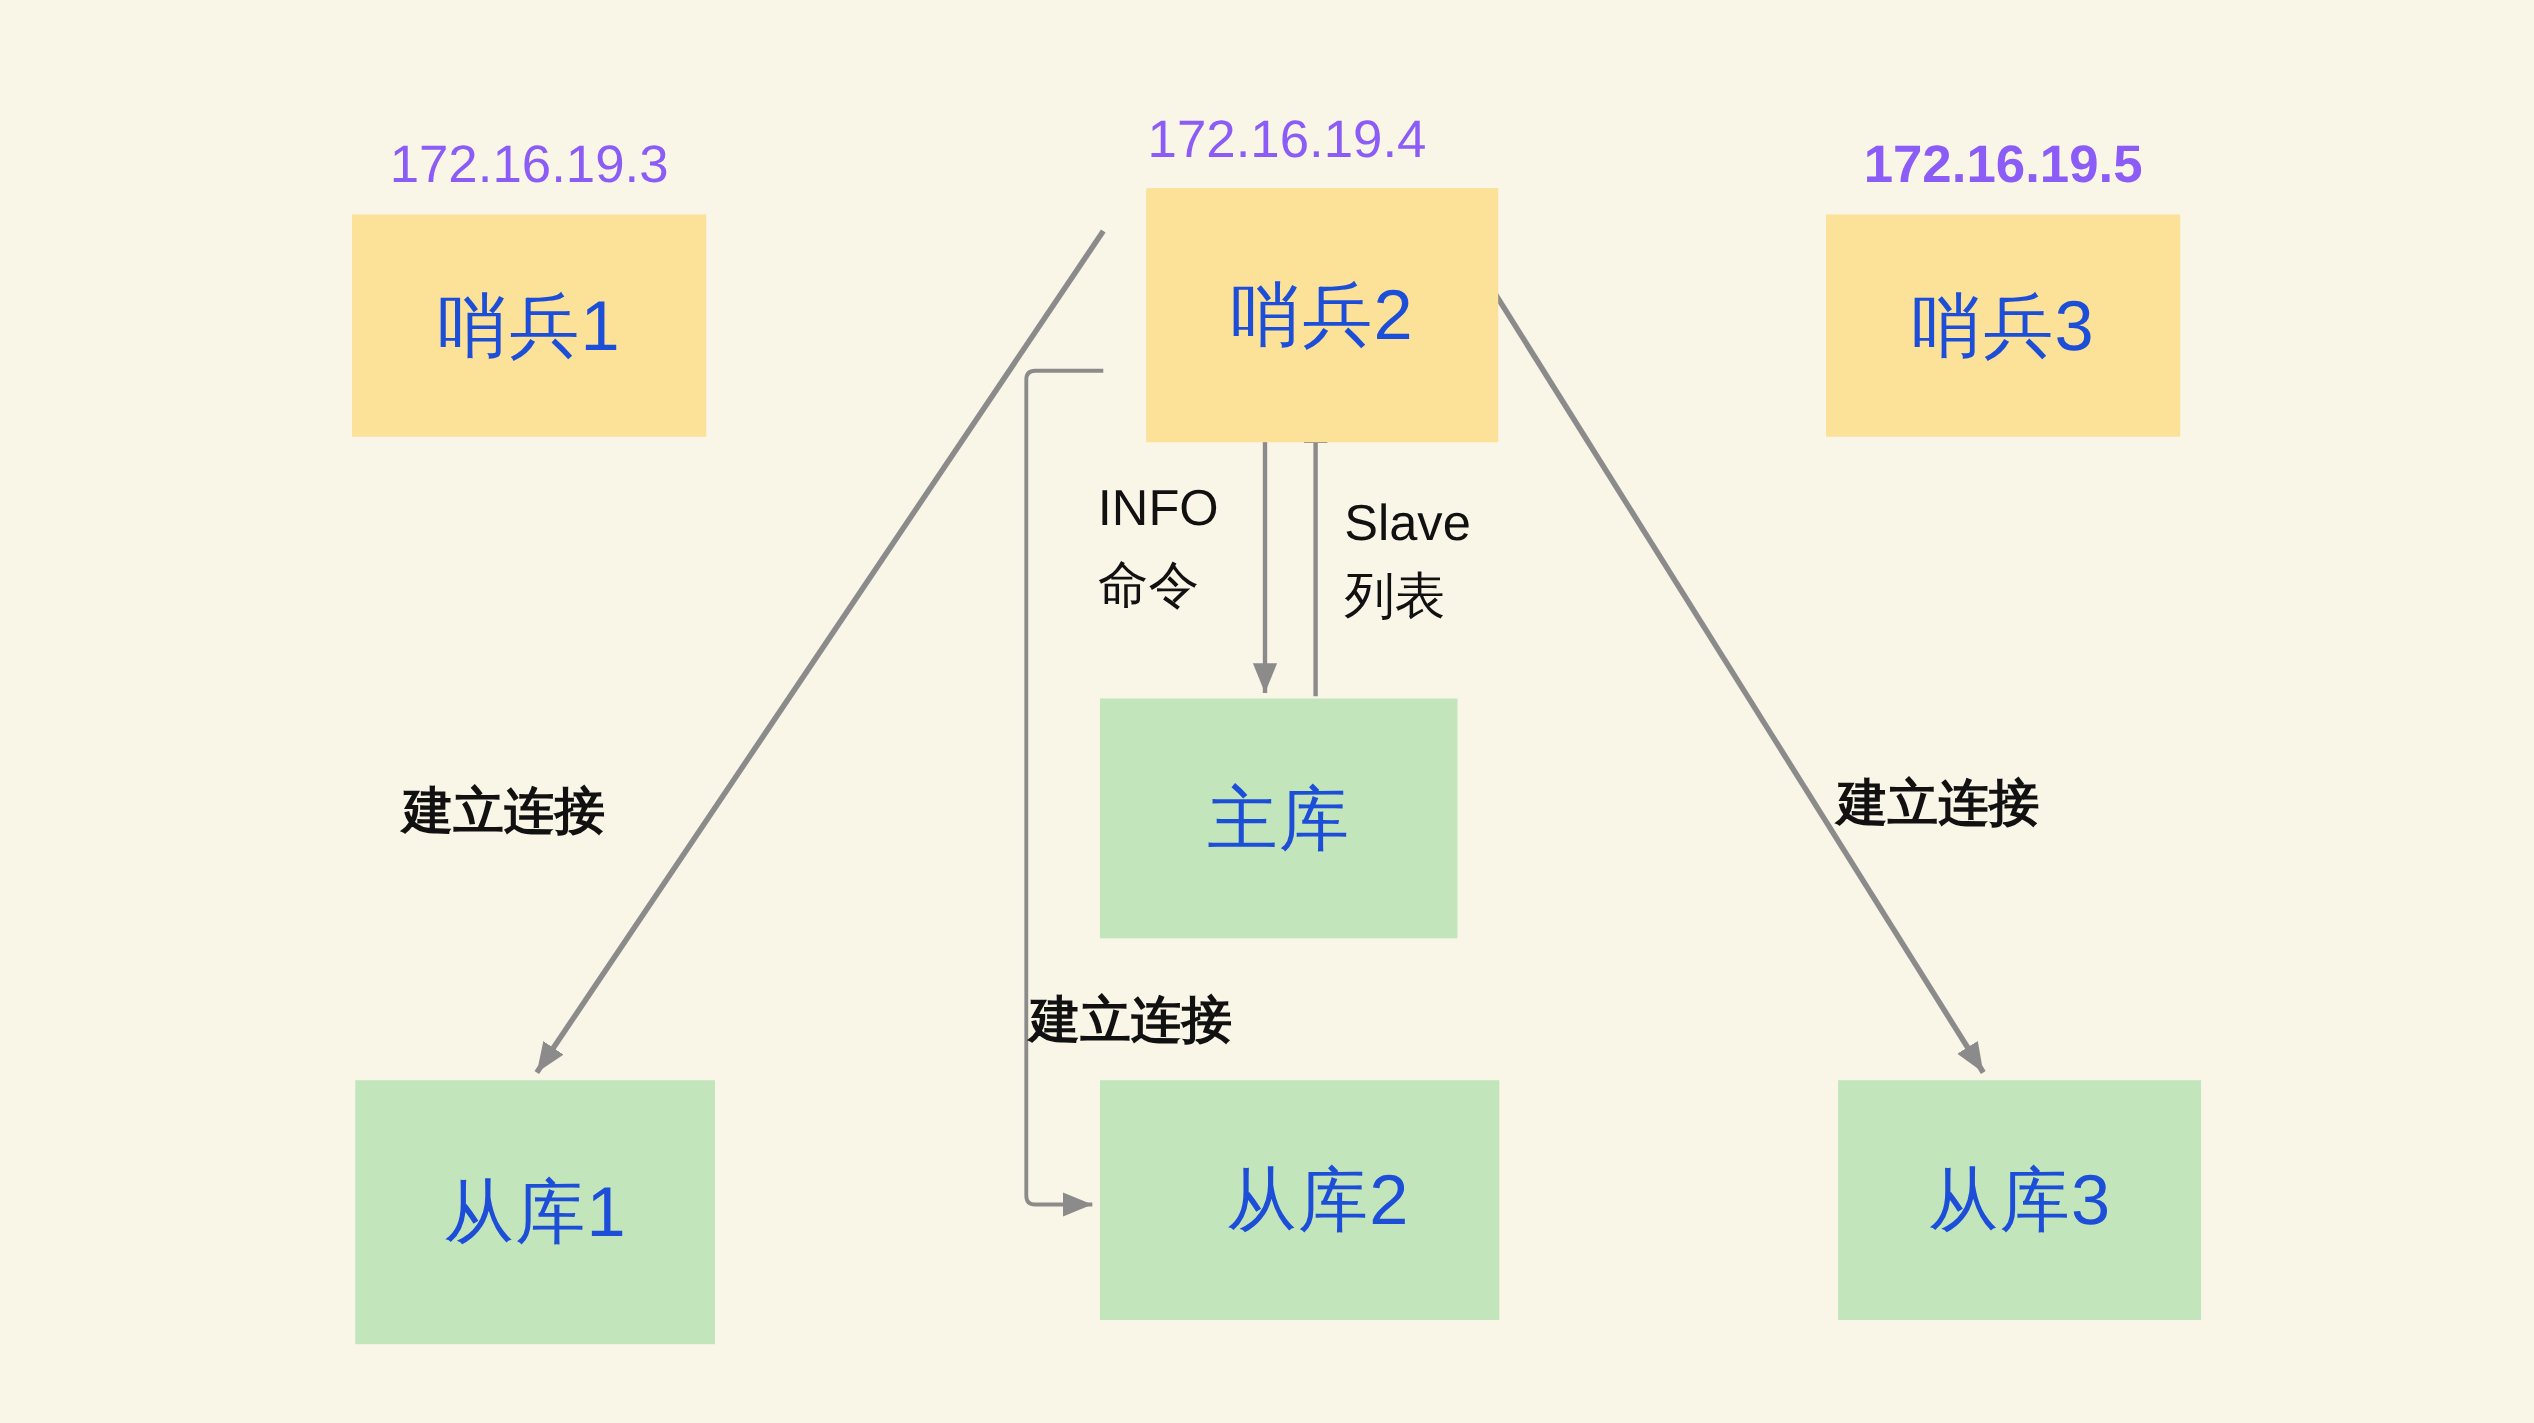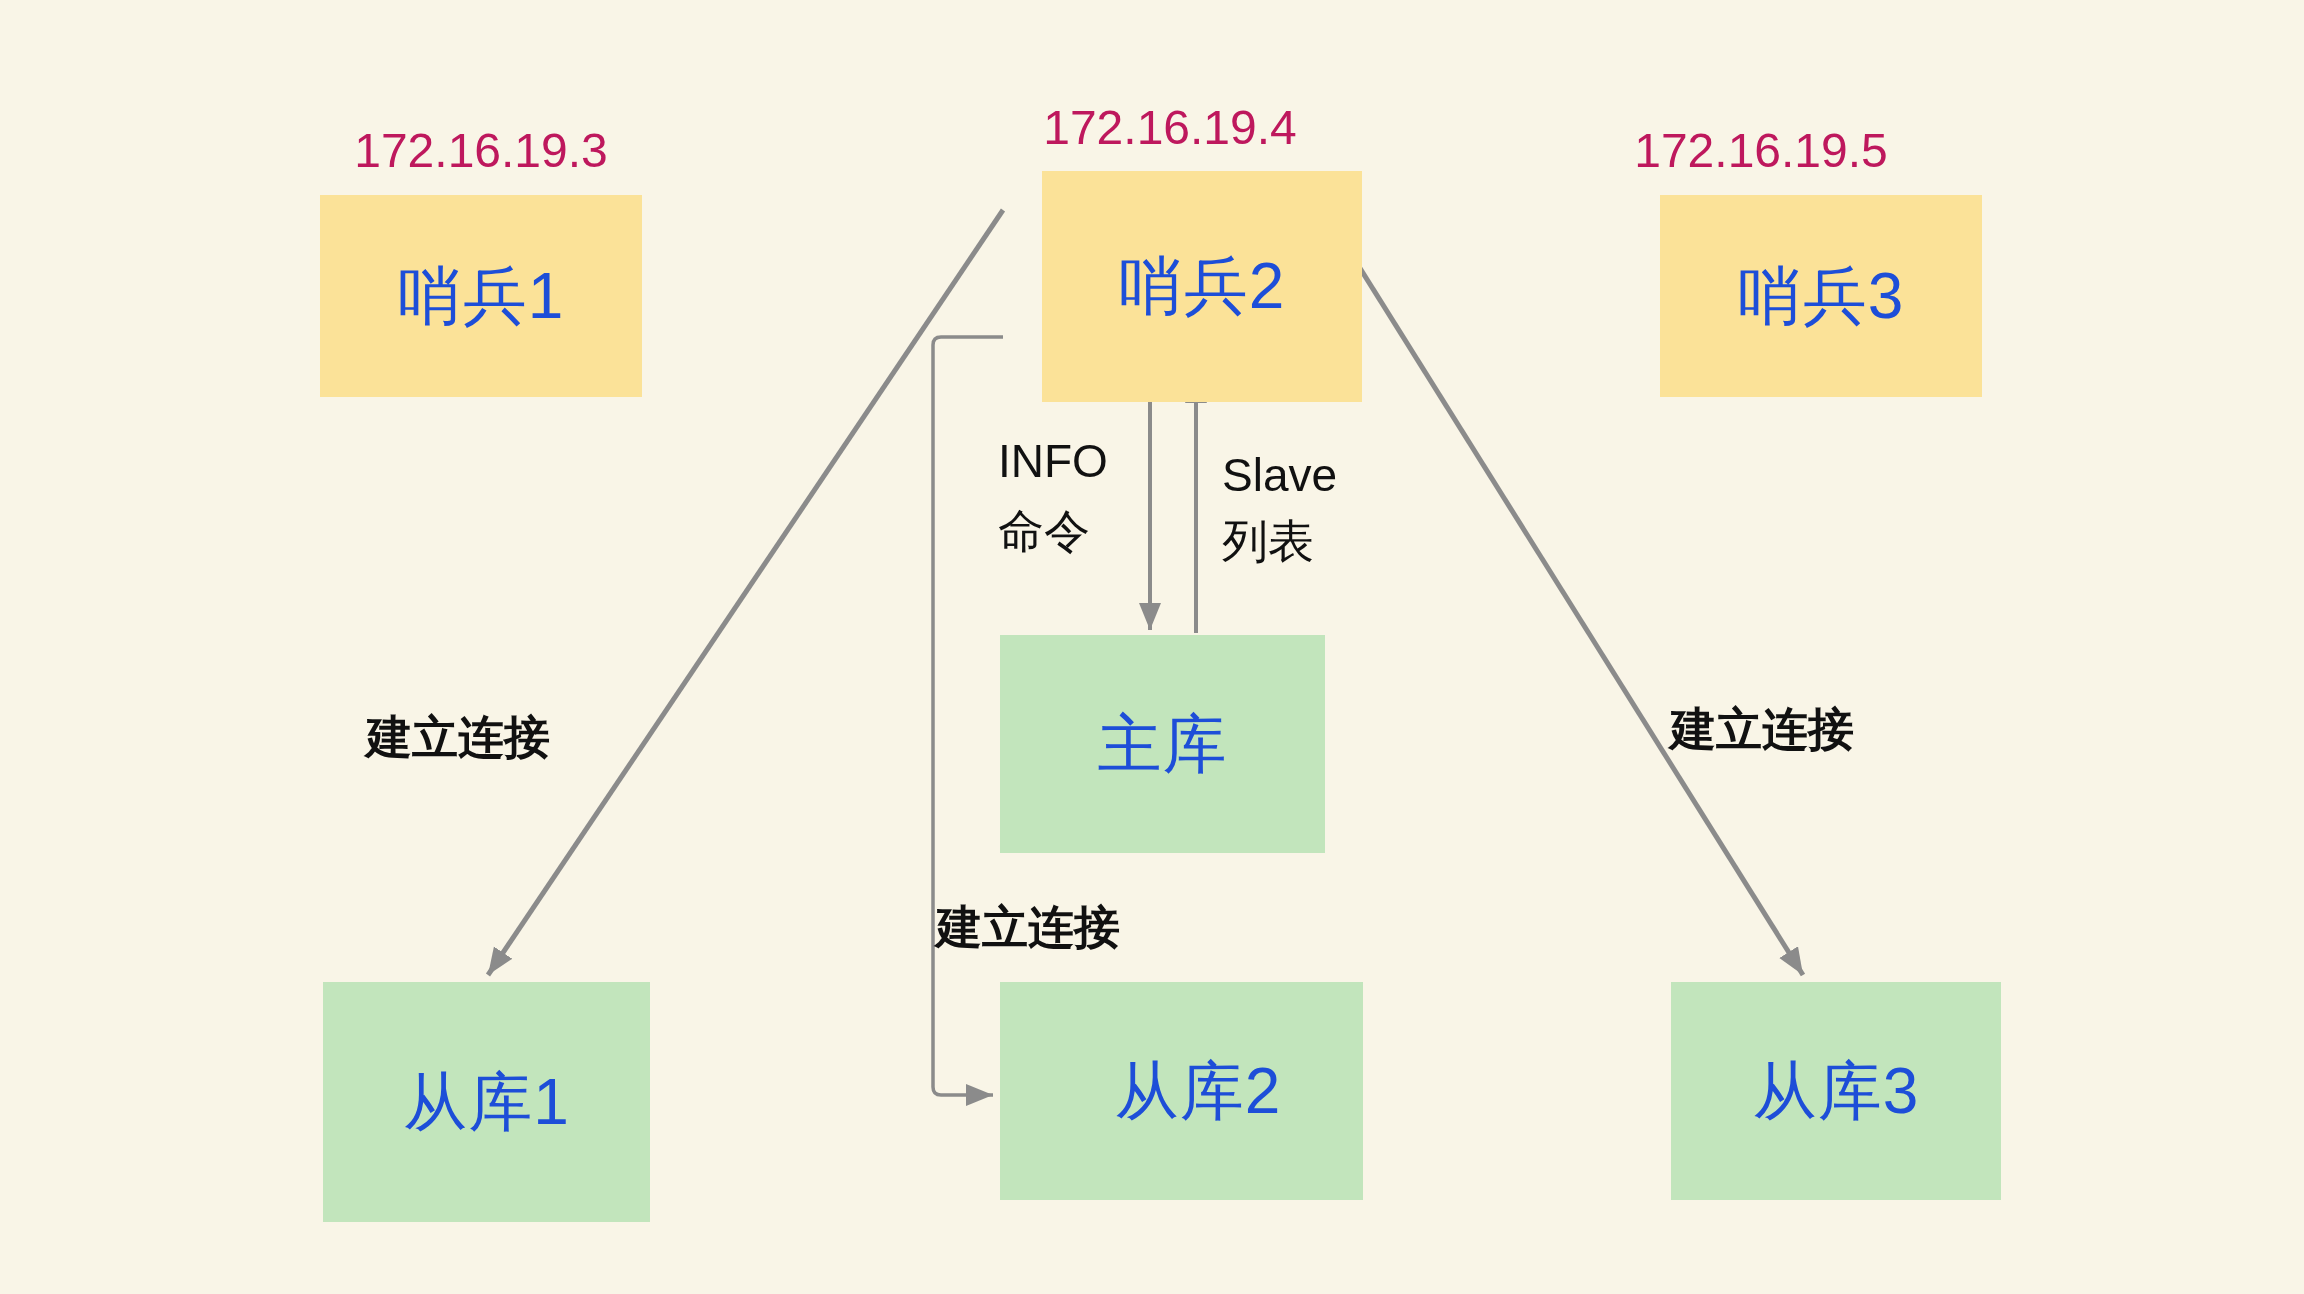--- a/index.html
+++ b/index.html
@@ -33,21 +33,21 @@
     letter-spacing: 1px;
     color: #1d4ed8;
   }
   .node.sentinel { background: #FBE298; }
   .node.database { background: #C2E5BC; }
   .ip-label {
     position: absolute;
     transform: translate(-50%, -50%);
     font-size: 48px;
     white-space: nowrap;
-    color: #be185d;
+    color: #8b5cf6;
   }
   .edge-label {
     position: absolute;
     font-size: 46px;
     white-space: nowrap;
     color: #111111;
   }
   .edge-label.centered {
     transform: translate(-50%, -50%);
     font-weight: bold;
@@ -72,21 +72,21 @@
     </defs>
     <path class="edge" stroke-width="5" d="M1003,210 L488,975" marker-end="url(#arrowhead)"></path>
     <path class="edge" stroke-width="5" d="M1321,206 L1803,975" marker-end="url(#arrowhead)"></path>
     <path class="edge" stroke-width="4" d="M1150,371 L1150,630" marker-end="url(#arrowhead)"></path>
     <path class="edge" stroke-width="4" d="M1196,633 L1196,376" marker-end="url(#arrowhead)"></path>
     <path class="edge" stroke-width="3.5" d="M1003,337 L941,337 Q933,337 933,345 L933,1087 Q933,1095 941,1095 L993,1095" marker-end="url(#arrowhead)"></path>
   </svg>
 
   <div class="ip-label" style="left:481px; top:150px;">172.16.19.3</div>
   <div class="ip-label" style="left:1170px; top:127px;">172.16.19.4</div>
-  <div class="ip-label" style="left:1761px; top:150px;">172.16.19.5</div>
+  <div class="ip-label" style="left:1821px; top:150px;font-weight:bold;">172.16.19.5</div>
 
   <div class="node sentinel" style="left:320px; top:195px; width:322px; height:202px;">哨兵1</div>
   <div class="node sentinel" style="left:1042px; top:171px; width:320px; height:231px;">哨兵2</div>
   <div class="node sentinel" style="left:1660px; top:195px; width:322px; height:202px;">哨兵3</div>
 
   <div class="node database" style="left:1000px; top:635px; width:325px; height:218px;">主库</div>
   <div class="node database" style="left:323px; top:982px; width:327px; height:240px;">从库1</div>
   <div class="node database" style="left:1000px; top:982px; width:330px; height:218px;padding-left:33px;">从库2</div>
   <div class="node database" style="left:1655px; top:982px; width:330px; height:218px;margin-left:16px;">从库3</div>
 

